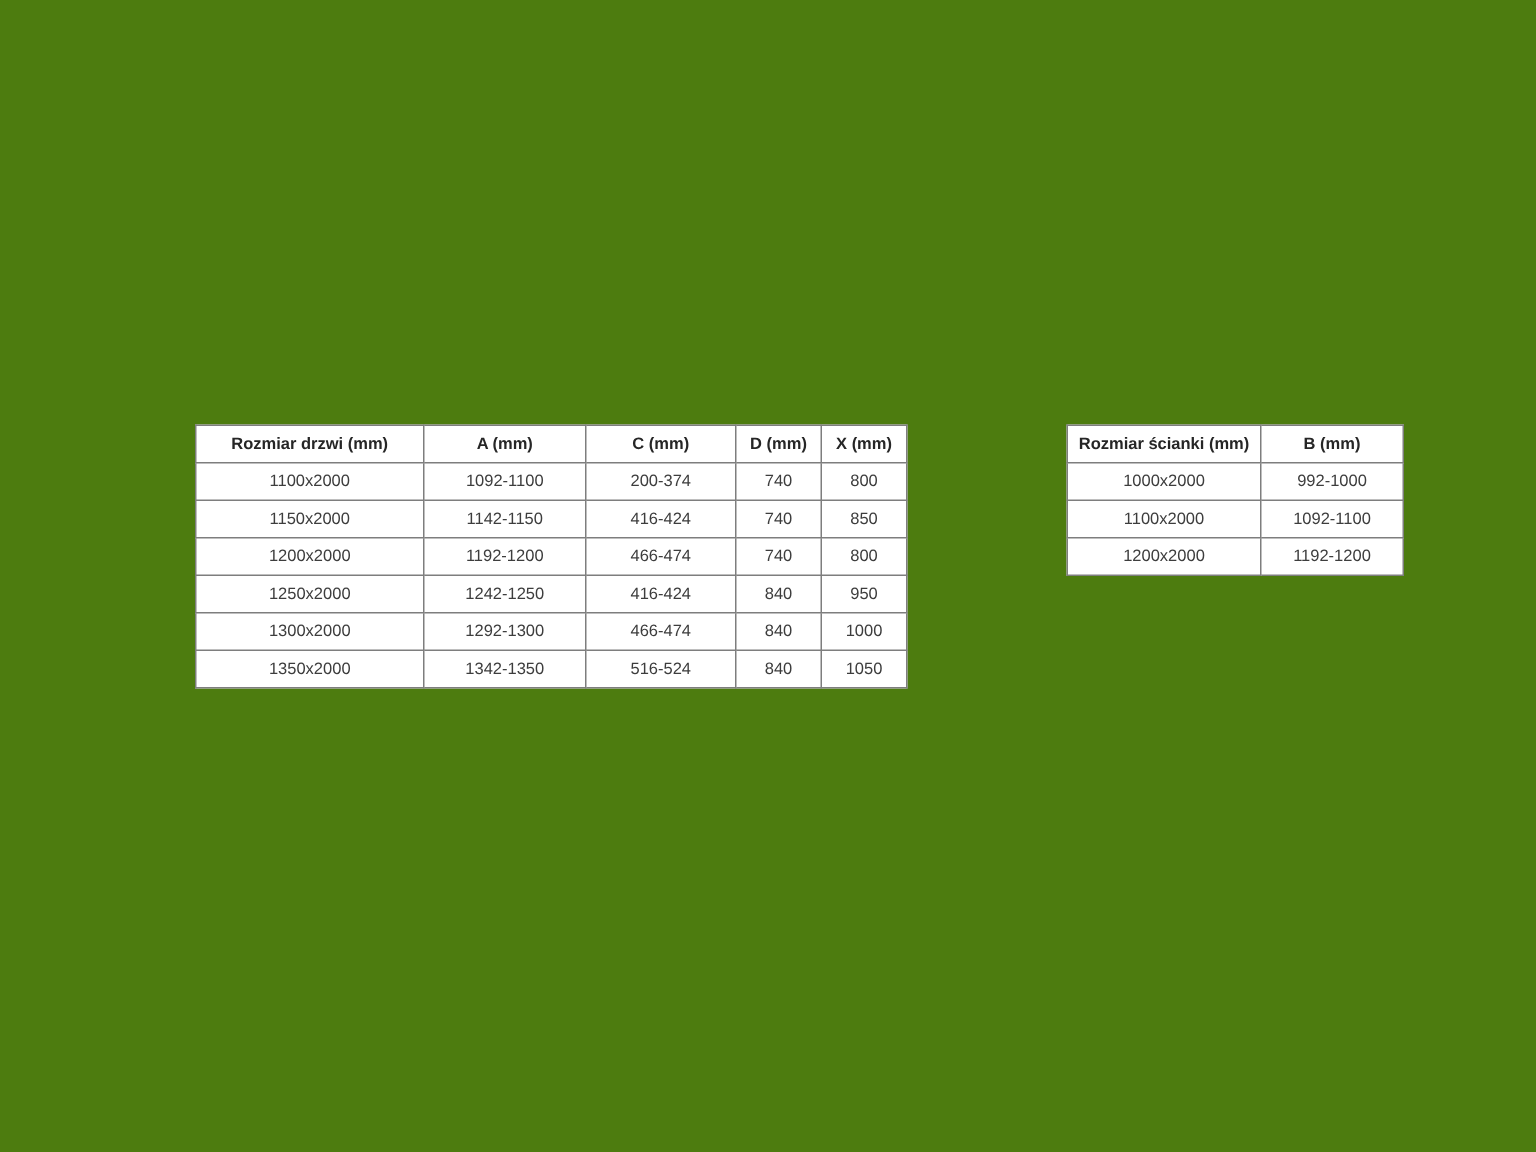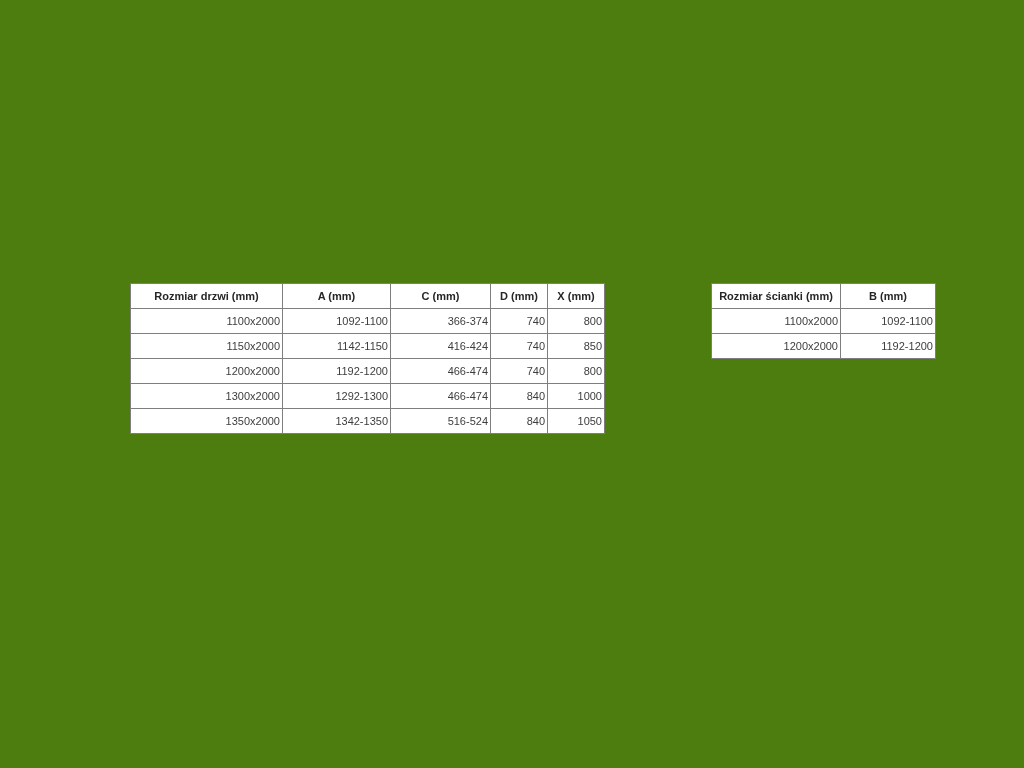--- a/index.html
+++ b/index.html
@@ -35,21 +35,20 @@
     white-space: nowrap;
     overflow: hidden;
   }
   table.spec-table th {
     font-weight: bold;
     color: #262626;
   }
   table.spec-table td {
     font-weight: normal;
     color: #3d3d3d;
-    text-align: right;
   }
   #doors-table {
     left: 130px;
     top: 283px;
     width: 474px;
   }
   #walls-table {
     left: 671px;
     top: 283px;
     width: 224px;
@@ -75,37 +74,44 @@
           <th>A (mm)</th>
           <th>C (mm)</th>
           <th>D (mm)</th>
           <th>X (mm)</th>
         </tr>
     </thead>
     <tbody>
         <tr>
           <td>1100x2000</td>
           <td>1092-1100</td>
-          <td>366-374</td>
+          <td>200-374</td>
           <td>740</td>
           <td>800</td>
         </tr>
         <tr>
           <td>1150x2000</td>
           <td>1142-1150</td>
           <td>416-424</td>
           <td>740</td>
           <td>850</td>
         </tr>
         <tr>
           <td>1200x2000</td>
           <td>1192-1200</td>
           <td>466-474</td>
           <td>740</td>
           <td>800</td>
+        </tr>
+        <tr>
+          <td>1250x2000</td>
+          <td>1242-1250</td>
+          <td>416-424</td>
+          <td>840</td>
+          <td>950</td>
         </tr>
         <tr>
           <td>1300x2000</td>
           <td>1292-1300</td>
           <td>466-474</td>
           <td>840</td>
           <td>1000</td>
         </tr>
         <tr>
           <td>1350x2000</td>
@@ -123,20 +129,24 @@
       <col style="width:95px">
     </colgroup>
     <thead>
       <tr>
           <th>Rozmiar ścianki (mm)</th>
           <th>B (mm)</th>
         </tr>
     </thead>
     <tbody>
         <tr>
+          <td>1000x2000</td>
+          <td>992-1000</td>
+        </tr>
+        <tr>
           <td>1100x2000</td>
           <td>1092-1100</td>
         </tr>
         <tr>
           <td>1200x2000</td>
           <td>1192-1200</td>
         </tr>
       </tbody>
   </table>
 

